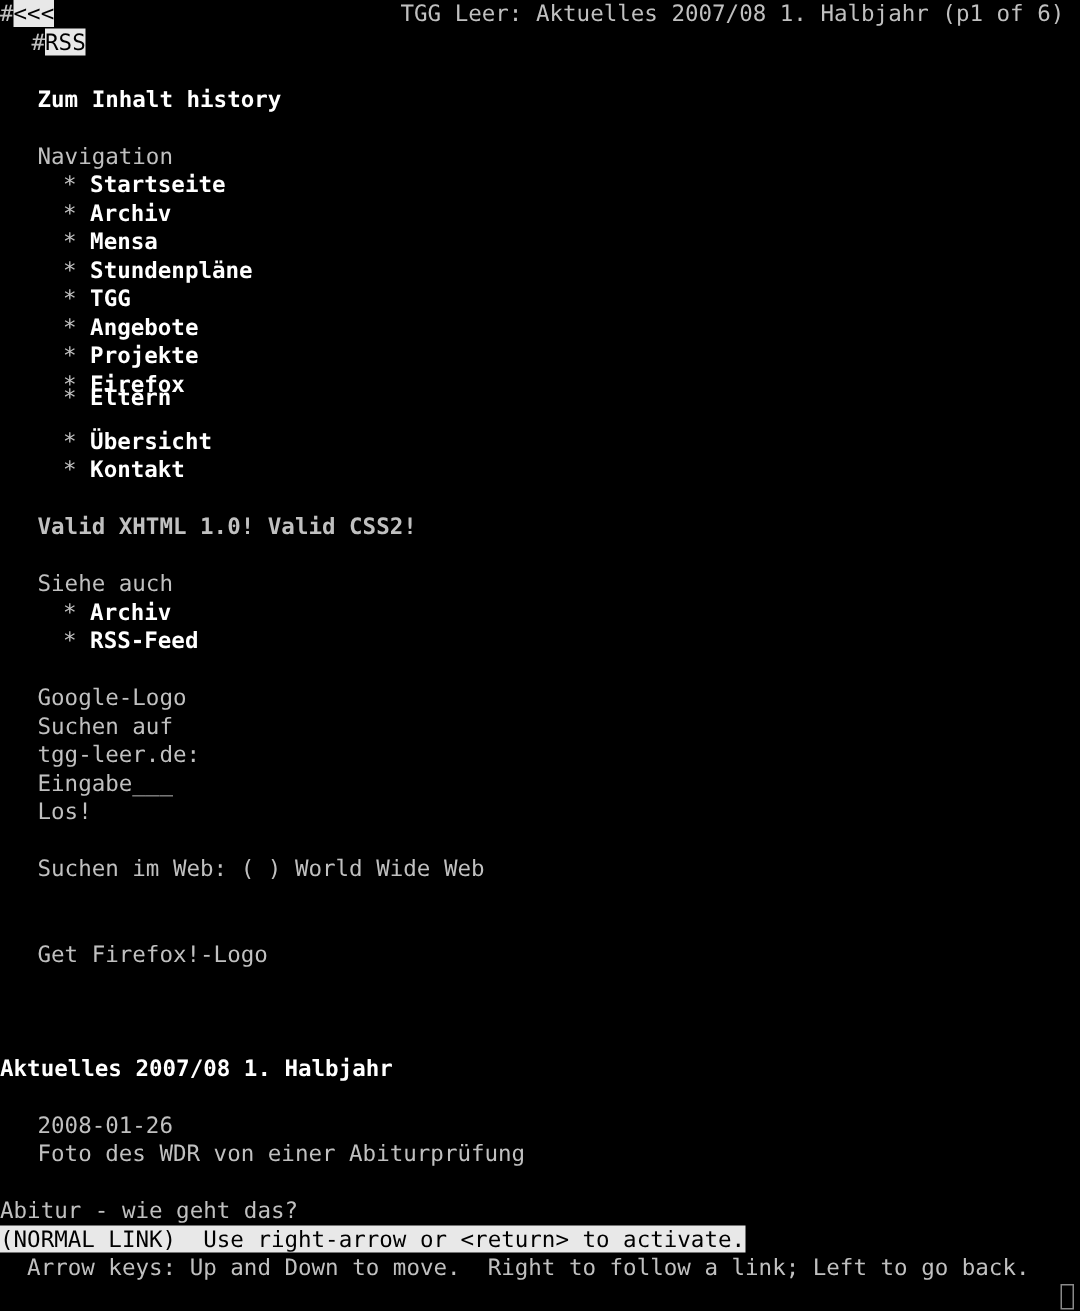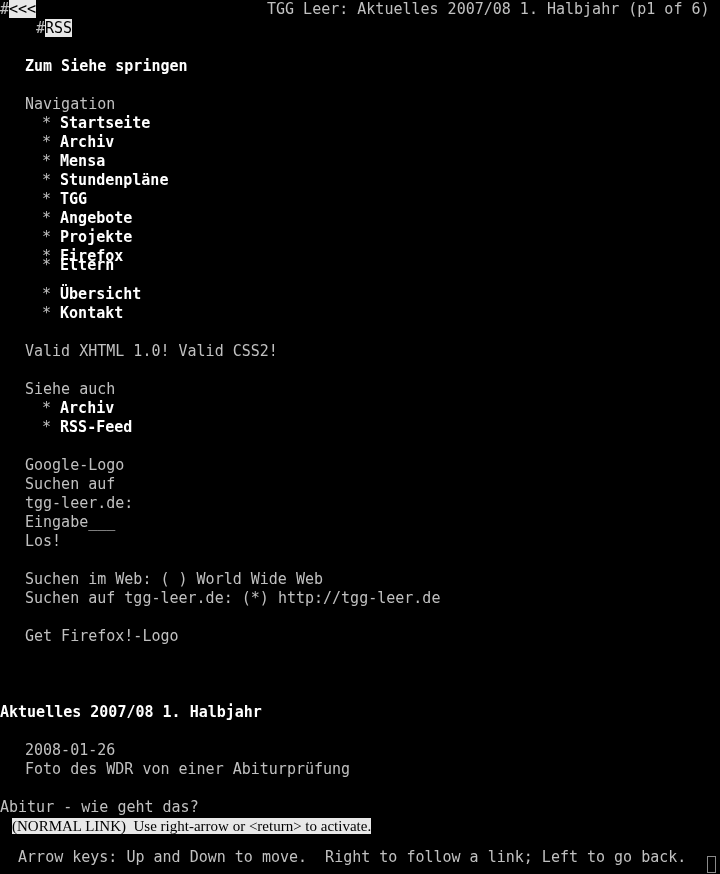--- a/index.html
+++ b/index.html
@@ -50,62 +50,61 @@
   }
 </style>
 </head>
 <body>
 
 <div id="screen">
 
   <div class="row" style="top:0px; left:0px;"><span class="t">#</span><span class="rev">&lt;&lt;&lt;</span></div>
   <div class="row" style="top:0px; left:267px;"><span class="t">TGG Leer: Aktuelles 2007/08 1. Halbjahr (p1 of 6)</span></div>
 
-  <div class="row" style="top:19px; left:36px;text-align:right;"><span class="t">#</span><span class="rev">RSS</span></div>
+  <div class="row" style="top:19px; left:21px;text-align:right;"><span class="t">#</span><span class="rev">RSS</span></div>
 
-  <div class="row" style="top:57px; left:25px;"><span class="b">Zum Siehe springen</span></div>
+  <div class="row" style="top:57px; left:25px;"><span class="b">Zum Inhalt history</span></div>
 
   <div class="row" style="top:95px; left:25px;"><span class="t">Navigation</span></div>
 
   <div class="row" style="top:114px; left:42px;"><span class="t">*</span><span class="t"> </span><span class="b">Startseite</span></div>
   <div class="row" style="top:133px; left:42px;"><span class="t">*</span><span class="t"> </span><span class="b">Archiv</span></div>
   <div class="row" style="top:152px; left:42px;"><span class="t">*</span><span class="t"> </span><span class="b">Mensa</span></div>
   <div class="row" style="top:171px; left:42px;"><span class="t">*</span><span class="t"> </span><span class="b">Stundenpläne</span></div>
   <div class="row" style="top:190px; left:42px;"><span class="t">*</span><span class="t"> </span><span class="b">TGG</span></div>
   <div class="row" style="top:209px; left:42px;"><span class="t">*</span><span class="t"> </span><span class="b">Angebote</span></div>
   <div class="row" style="top:228px; left:42px;"><span class="t">*</span><span class="t"> </span><span class="b">Projekte</span></div>
   <div class="row" style="top:247px; left:42px;"><span class="t">*</span><span class="t"> </span><span class="b">Firefox</span></div>
   <div class="row" style="top:256px; left:42px;"><span class="t">*</span><span class="t"> </span><span class="b">Eltern</span></div>
   <div class="row" style="top:285px; left:42px;"><span class="t">*</span><span class="t"> </span><span class="b">Übersicht</span></div>
   <div class="row" style="top:304px; left:42px;"><span class="t">*</span><span class="t"> </span><span class="b">Kontakt</span></div>
 
-  <div class="row" style="top:342px; left:25px;"><span class="t">Valid XHTML 1.0! Valid CSS2!</span></div>
+  <div class="row" style="top:342px; left:25px;font-weight:bold;"><span class="t">Valid XHTML 1.0! Valid CSS2!</span></div>
 
   <div class="row" style="top:380px; left:25px;"><span class="t">Siehe auch</span></div>
   <div class="row" style="top:399px; left:42px;"><span class="t">*</span><span class="t"> </span><span class="b">Archiv</span></div>
   <div class="row" style="top:418px; left:42px;"><span class="t">*</span><span class="t"> </span><span class="b">RSS-Feed</span></div>
 
   <div class="row" style="top:456px; left:25px;"><span class="t">Google-Logo</span></div>
   <div class="row" style="top:475px; left:25px;"><span class="t">Suchen auf</span></div>
   <div class="row" style="top:494px; left:25px;"><span class="t">tgg-leer.de:</span></div>
   <div class="row" style="top:513px; left:25px;"><span class="t">Eingabe___</span></div>
   <div class="row" style="top:532px; left:25px;"><span class="t">Los!</span></div>
 
   <div class="row" style="top:570px; left:25px;"><span class="t">Suchen im Web:</span><span class="t"> </span><span class="t">( )</span><span class="t"> </span><span class="t">World Wide Web</span></div>
-  <div class="row" style="top:589px; left:25px;"><span class="t">Suchen auf tgg-leer.de:</span><span class="t"> </span><span class="t">(*)</span><span class="t"> </span><span class="t">http://tgg-leer.de</span></div>
 
   <div class="row" style="top:627px; left:25px;"><span class="t">Get Firefox!-Logo</span></div>
 
 
   <div class="row" style="top:703px; left:0px;"><span class="b">Aktuelles 2007/08 1. Halbjahr</span></div>
 
   <div class="row" style="top:741px; left:25px;"><span class="t">2008-01-26</span></div>
   <div class="row" style="top:760px; left:25px;"><span class="t">Foto des WDR von einer Abiturprüfung</span></div>
 
   <div class="row" style="top:798px; left:0px;"><span class="t">Abitur - wie geht das?</span></div>
 
-  <div class="row" style="top:817px; left:12px;font-family:Liberation Serif, serif;"><span class="rev">(NORMAL LINK)  Use right-arrow or &lt;return&gt; to activate.</span></div>
+  <div class="row" style="top:817px; left:0px;"><span class="rev">(NORMAL LINK)  Use right-arrow or &lt;return&gt; to activate.</span></div>
 
-  <div class="row" style="top:836px; left:0px;margin-top:12px;"><span class="t">  Arrow keys: Up and Down to move.  Right to follow a link; Left to go back.</span></div>
+  <div class="row" style="top:836px; left:0px;"><span class="t">  Arrow keys: Up and Down to move.  Right to follow a link; Left to go back.</span></div>
 
   <div id="cursor" style="left:707px; top:856px;"></div>
 
 </div>
 
 </body></html>

